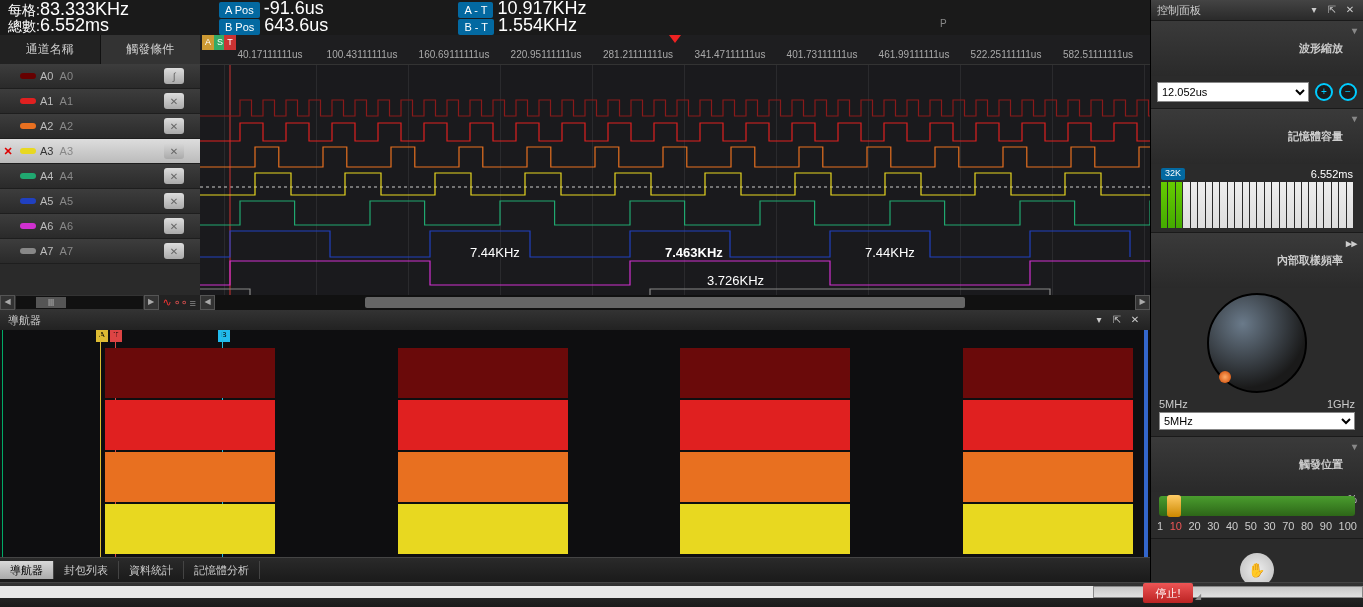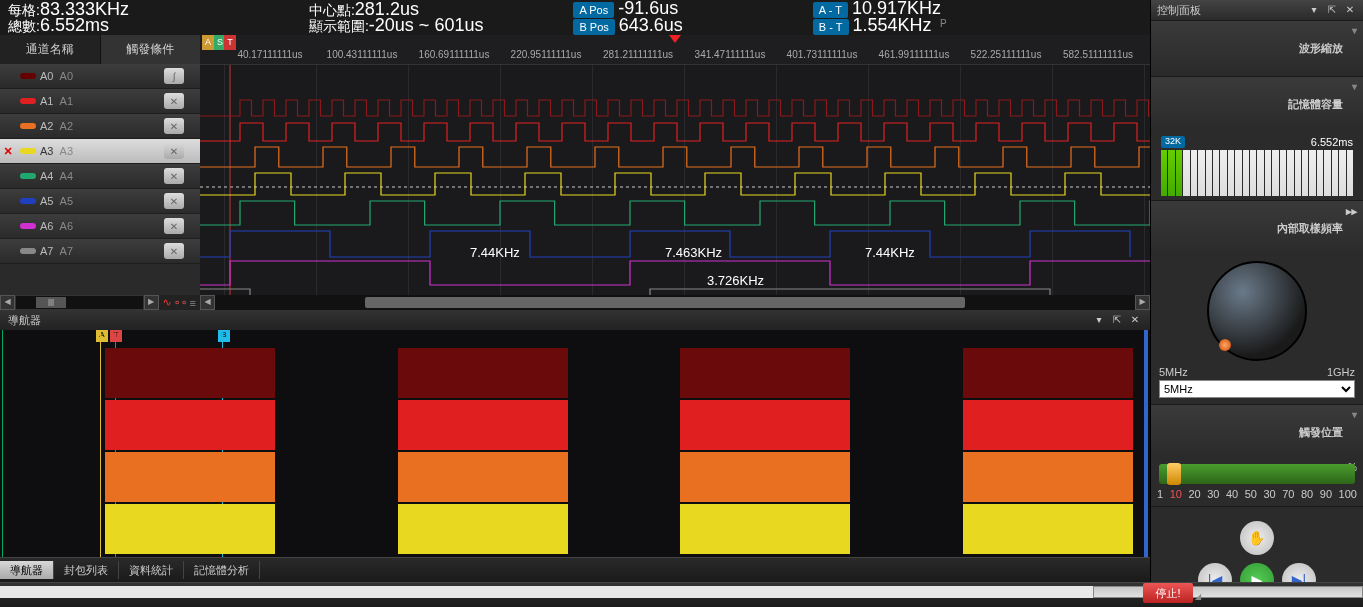--- a/index.html
+++ b/index.html
@@ -96,24 +96,20 @@
 .status-right { position:absolute; right:156px; bottom:3px; width:12px;height:12px; font-size:8px; color:#888;}
 </style>
 </head>
 <body>
 
 <div class="topbar">
   <div class="tb-col">
     <div><span class="tb-lbl">每格:</span><span class="tb-val">83.333KHz</span></div>
     <div><span class="tb-lbl">總數:</span><span class="tb-val">6.552ms</span></div>
   </div>
-  <div class="tb-col" style="margin-left:150px;">
-    <div><span class="tb-lbl">中心點:</span><span class="tb-val">281.2us</span></div>
-    <div><span class="tb-lbl">顯示範圍:</span><span class="tb-val">-20us ~ 601us</span></div>
-  </div>
   <div class="tb-col" style="margin-left:60px;">
     <div><span class="badge blue">A Pos</span><span class="tb-val">-91.6us</span></div>
     <div><span class="badge blue">B Pos</span><span class="tb-val">643.6us</span></div>
   </div>
   <div class="tb-col" style="margin-left:100px;">
     <div><span class="badge blue">A - T</span><span class="tb-val">10.917KHz</span></div>
     <div><span class="badge blue">B - T</span><span class="tb-val">1.554KHz</span></div>
   </div>
   <div class="tb-right">
     <select class="tb-select"><option>A</option></select>
@@ -233,21 +229,21 @@
         <path d="M0,51 L40,51 L40,35 L51.5,35 L51.5,51 L63,51 L63,35 L74.5,35 L74.5,51 L86,51 L86,35 L97.5,35 L97.5,51 L109,51 L109,35 L120.5,35 L120.5,51 L132,51 L132,35 L143.5,35 L143.5,51 L155,51 L155,35 L166.5,35 L166.5,51 L178,51 L178,35 L189.5,35 L189.5,51 L201,51 L201,35 L212.5,35 L212.5,51 L224,51 L224,35 L235.5,35 L235.5,51 L247,51 L247,35 L258.5,35 L258.5,51 L270,51 L270,35 L281.5,35 L281.5,51 L293,51 L293,35 L304.5,35 L304.5,51 L316,51 L316,35 L327.5,35 L327.5,51 L339,51 L339,35 L350.5,35 L350.5,51 L362,51 L362,35 L373.5,35 L373.5,51 L385,51 L385,35 L396.5,35 L396.5,51 L408,51 L408,35 L419.5,35 L419.5,51 L431,51 L431,35 L442.5,35 L442.5,51 L454,51 L454,35 L465.5,35 L465.5,51 L477,51 L477,35 L488.5,35 L488.5,51 L500,51 L500,35 L511.5,35 L511.5,51 L523,51 L523,35 L534.5,35 L534.5,51 L546,51 L546,35 L557.5,35 L557.5,51 L569,51 L569,35 L580.5,35 L580.5,51 L592,51 L592,35 L603.5,35 L603.5,51 L615,51 L615,35 L626.5,35 L626.5,51 L638,51 L638,35 L649.5,35 L649.5,51 L661,51 L661,35 L672.5,35 L672.5,51 L684,51 L684,35 L695.5,35 L695.5,51 L707,51 L707,35 L718.5,35 L718.5,51 L730,51 L730,35 L741.5,35 L741.5,51 L753,51 L753,35 L764.5,35 L764.5,51 L776,51 L776,35 L787.5,35 L787.5,51 L799,51 L799,35 L810.5,35 L810.5,51 L822,51 L822,35 L833.5,35 L833.5,51 L845,51 L845,35 L856.5,35 L856.5,51 L868,51 L868,35 L879.5,35 L879.5,51 L891,51 L891,35 L902.5,35 L902.5,51 L914,51 L914,35 L925.5,35 L925.5,51 L937,51 L937,35 L948.5,35 L948.5,51 L960,51 L960,35 L971.5,35 L971.5,51" stroke="#8a1a1a" fill="none" stroke-width="1.2"></path>
         <path d="M0,76 L40,76 L40,58 L63,58 L63,76 L86,76 L86,58 L109,58 L109,76 L132,76 L132,58 L155,58 L155,76 L178,76 L178,58 L201,58 L201,76 L224,76 L224,58 L247,58 L247,76 L270,76 L270,58 L293,58 L293,76 L316,76 L316,58 L339,58 L339,76 L362,76 L362,58 L385,58 L385,76 L408,76 L408,58 L431,58 L431,76 L454,76 L454,58 L477,58 L477,76 L500,76 L500,58 L523,58 L523,76 L546,76 L546,58 L569,58 L569,76 L592,76 L592,58 L615,58 L615,76 L638,76 L638,58 L661,58 L661,76 L684,76 L684,58 L707,58 L707,76 L730,76 L730,58 L753,58 L753,76 L776,76 L776,58 L799,58 L799,76 L822,76 L822,58 L845,58 L845,76 L868,76 L868,58 L891,58 L891,76 L914,76 L914,58 L937,58 L937,76 L960,76 L960,58 L983,58 L983,76" stroke="#e02020" fill="none" stroke-width="1.2"></path>
         <path d="M0,102 L55,102 L55,82 L78.8,82 L78.8,102 L123,102 L123,82 L146.8,82 L146.8,102 L191,102 L191,82 L214.8,82 L214.8,102 L259,102 L259,82 L282.8,82 L282.8,102 L327,102 L327,82 L350.8,82 L350.8,102 L395,102 L395,82 L418.8,82 L418.8,102 L463,102 L463,82 L486.8,82 L486.8,102 L531,102 L531,82 L554.8,82 L554.8,102 L599,102 L599,82 L622.8,82 L622.8,102 L667,102 L667,82 L690.8,82 L690.8,102 L735,102 L735,82 L758.8,82 L758.8,102 L803,102 L803,82 L826.8,82 L826.8,102 L871,102 L871,82 L894.8,82 L894.8,102 L939,102 L939,82 L962.8,82 L962.8,102" stroke="#e87020" fill="none" stroke-width="1.2"></path>
         <path d="M0,130 L55,130 L55,108 L91,108 L91,130 L145,130 L145,108 L181,108 L181,130 L235,130 L235,108 L271,108 L271,130 L325,130 L325,108 L361,108 L361,130 L415,130 L415,108 L451,108 L451,130 L505,130 L505,108 L541,108 L541,130 L595,130 L595,108 L631,108 L631,130 L685,130 L685,108 L721,108 L721,130 L775,130 L775,108 L811,108 L811,130 L865,130 L865,108 L901,108 L901,130 L955,130 L955,108 L991,108 L991,130" stroke="#e8d820" fill="none" stroke-width="1.2"></path>
         <path d="M0,160 L40,160 L40,136 L94.6,136 L94.6,160 L170,160 L170,136 L224.6,136 L224.6,160 L300,160 L300,136 L354.6,136 L354.6,160 L430,160 L430,136 L484.6,136 L484.6,160 L560,160 L560,136 L614.6,136 L614.6,160 L690,160 L690,136 L744.6,136 L744.6,160 L820,160 L820,136 L874.6,136 L874.6,160 L950,160 L950,136 L1004.6,136 L1004.6,160" stroke="#20a870" fill="none" stroke-width="1.2"></path>
         <path d="M0,192 L30,192 L30,166 L130,166 L130,192 L230,192 L230,166 L330,166 L330,192 L430,192 L430,166 L530,166 L530,192 L630,192 L630,166 L730,166 L730,192 L830,192 L830,166 L930,166 L930,192" stroke="#2040c0" fill="none" stroke-width="1.2"></path>
         <path d="M0,220 L30,220 L30,196 L230,196 L230,220 L430,220 L430,196 L630,196 L630,220 L830,220 L830,196 L1030,196 L1030,220" stroke="#d030d0" fill="none" stroke-width="1.2"></path>
         <path d="M0,238 L-350,238 L-350,224 L50,224 L50,238 L450,238 L450,224 L850,224 L850,238" stroke="#888" fill="none" stroke-width="1.2"></path>
       </svg>
     <div class="annot" style="left:270px;top:210px;">7.44KHz</div>
-    <div class="annot" style="left:465px;top:210px;">7.463KHz</div>
+    <div class="annot" style="left:465px;top:210px;font-weight:bold;">7.463KHz</div>
     <div class="annot" style="left:665px;top:210px;">7.44KHz</div>
     <div class="annot" style="left:507px;top:238px;">3.726KHz</div>
     <div class="hscroll">
       <div class="hscroll-btn">◀</div>
       <div class="hscroll-track">
           <div class="hscroll-thumb" style="left:150px;width:600px;"></div>
         </div>
       <div class="hscroll-btn">▶</div>
     </div>
   </div>
@@ -301,20 +297,25 @@
     <span>控制面板</span>
     <div style="margin-left:auto;display:flex;gap:4px;">
       <div class="wbtn">▾</div>
       <div class="wbtn">⇱</div>
       <div class="wbtn">✕</div>
     </div>
   </div>
 
   <div class="ctrl-sec">
     <div class="sec-head"><span>波形縮放</span><span class="collapse-icon">▾</span></div>
+    <div class="sec-body">
+      <select class="zoom-sel"><option>12.052us</option></select>
+      <div class="zbtn">+</div>
+      <div class="zbtn">−</div>
+    </div>
   </div>
 
   <div class="ctrl-sec">
     <div class="sec-head"><span>記憶體容量</span><span class="collapse-icon">▾</span></div>
     <div class="mem">
       <div class="mem-top">
         <span class="badge blue">32K</span>
         <span>6.552ms</span>
       </div>
       <div class="mem-bars" id="membars">

